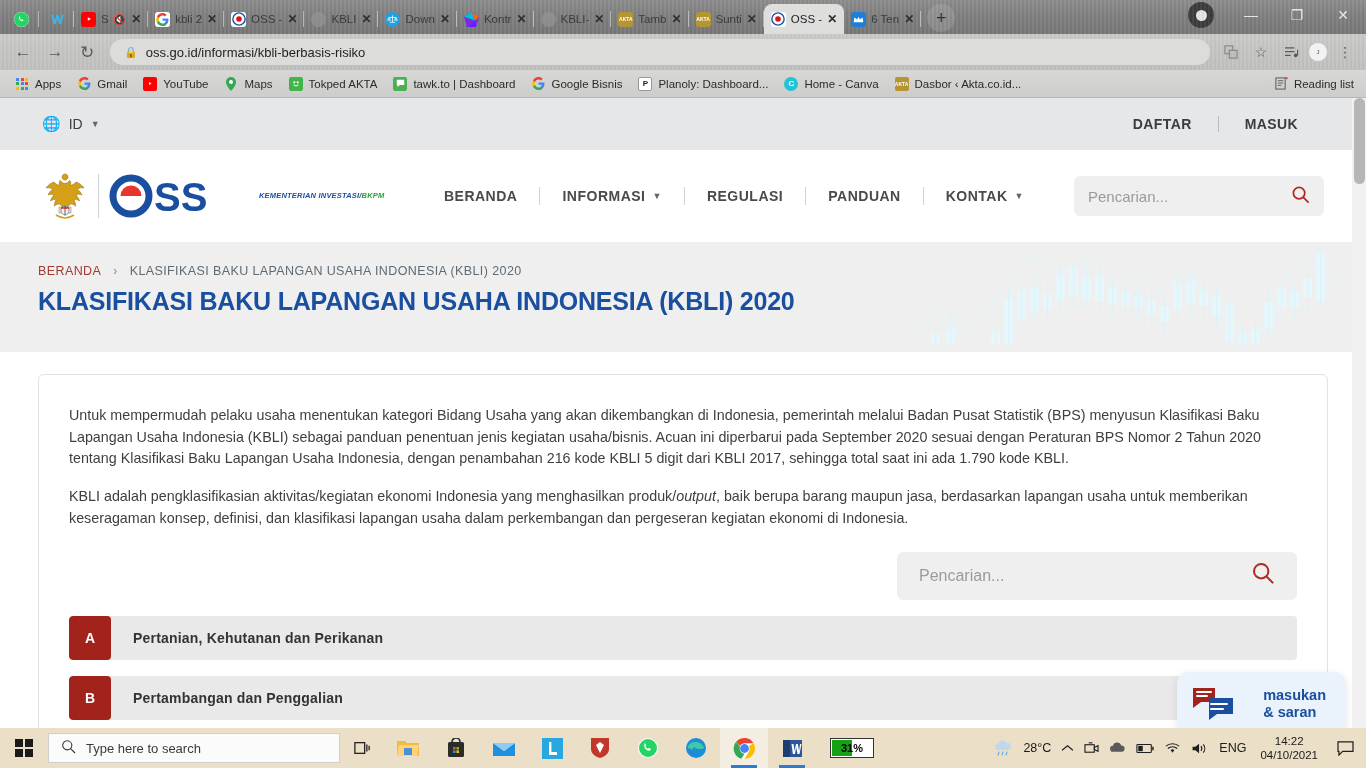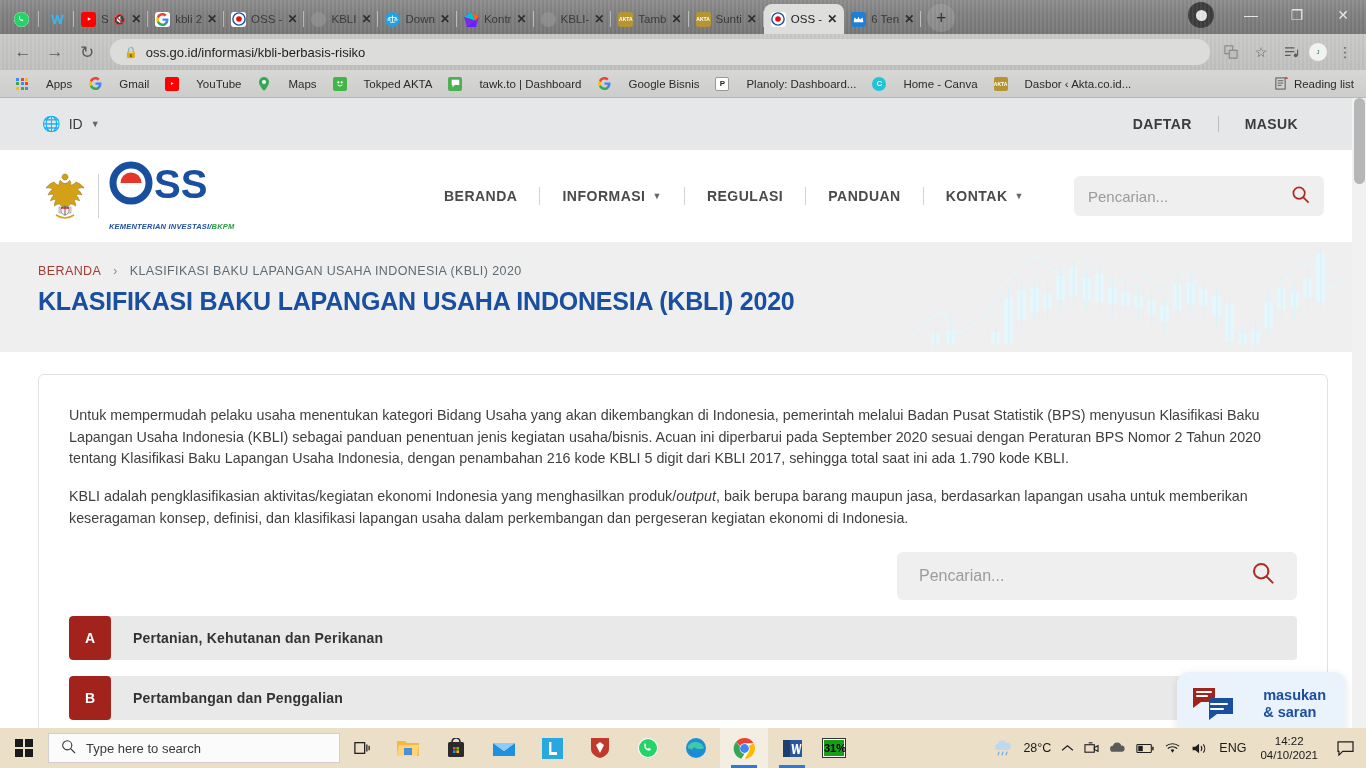--- a/index.html
+++ b/index.html
@@ -110,21 +110,21 @@
 
   .bookmarks {
     height: 28px;
     background: linear-gradient(180deg,#d7d7d6 0%,#cdcdcc 100%);
     display: flex; align-items: center; gap: 2px;
     padding: 0 8px;
     font-size: 11.5px; color: #2b2b2b;
     border-bottom: 1px solid #b6b6b5;
     position:relative;
   }
-  .bm { display:flex;align-items:center;gap:17px;padding:2px 7px;white-space:nowrap; }
+  .bm { display:flex;align-items:center;gap:6px;padding:2px 7px;white-space:nowrap; }
   .bm-ico { width:14px;height:14px;flex:0 0 14px;border-radius:2px;display:flex;align-items:center;justify-content:center;font-size:8px;font-weight:bold;color:#fff;overflow:hidden;}
   .bm-right{ margin-left:auto; display:flex;align-items:center;gap:6px;padding-right:4px;}
 
   
   .apps-grid{display:grid;grid-template-columns:repeat(3,3px);grid-template-rows:repeat(3,3px);gap:1.5px;}
   .apps-grid i{display:block;width:3px;height:3px;border-radius:.5px;}
 
   
   .page { height: 630px; background:#fff; position:relative; overflow:hidden; }
 
@@ -139,21 +139,21 @@
   .topright a { font-size:14px;font-weight:700;color:#3c3c3c;letter-spacing:.4px;padding:0 26px; }
   .topdiv { width:1px;height:16px;background:#b9bbbd; }
 
   .header {
     height: 92px; background:#fff;
     display:flex; align-items:center; padding: 0 42px;
   }
   .logo { display:flex; align-items:center; gap:10px; }
   .garuda { width:46px;height:50px; display:block; }
   .logo-div { width:1px;height:44px;background:#cfd3d8; }
-  .osslogo { display:flex;flex-direction:column; align-items:flex-start; }
+  .osslogo { display:flex;flex-direction:row; align-items:flex-start; }
   .oss-row { display:flex; align-items:center; }
   .kem { font-size:7.5px;font-weight:bold;font-style:italic;letter-spacing:.2px;color:#1d4fa3;margin-top:17px;}
   .kem b { color:#27a03f; }
 
   .nav { margin-left:auto; display:flex; align-items:center; }
   .nav a { font-size:14px; font-weight:700; color:#4a4a4a; letter-spacing:.5px; padding: 0 22px; display:flex;align-items:center;gap:7px; }
   .navdiv { width:1px;height:18px;background:#d3d3d3; }
   .searchbox {
     width: 250px; height:40px; background:#efefef; border-radius:6px;
     display:flex;align-items:center; padding: 0 14px; margin-left:28px;
@@ -235,21 +235,21 @@
     width: 292px;height:30px;background:#fbfbfb;border:1px solid #cfcfcf;
     display:flex;align-items:center;gap:10px;padding:0 12px;font-size:13px;color:#3a3a3a;
   }
   .taskview{width:44px;height:40px;display:flex;align-items:center;justify-content:center;}
   .tb-apps{display:flex;align-items:center;}
   .tb-app{width:48px;height:40px;display:flex;align-items:center;justify-content:center;position:relative;}
   .tb-app.active{background:rgba(255,255,255,.45);}
   .tb-app.active::after{content:"";position:absolute;left:11px;right:11px;bottom:0;height:3px;background:#2d7bd6;}
   .tb-app.open::after{content:"";position:absolute;left:11px;right:11px;bottom:0;height:3px;background:#2d7bd6;}
   .battbadge{
-    margin-left:6px;width:24px;height:20px;background:#fff;border:1px solid #333;
+    margin-left:14px;width:44px;height:20px;background:#fff;border:1px solid #333;
     display:flex;align-items:center;padding:1px;position:relative;
   }
   .battbadge .fill{position:absolute;left:1px;top:1px;bottom:1px;width:20px;background:#16a016;}
   .battbadge span{position:relative;z-index:2;width:100%;text-align:center;font-size:11px;font-weight:700;color:#000;}
   .tray{margin-left:auto;display:flex;align-items:center;gap:10px;padding-right:8px;}
   .tray-ico{display:flex;align-items:center;justify-content:center;color:#1f1f1f;}
   .temp{font-size:12.5px;color:#1a1a1a;}
   .clock{display:flex;flex-direction:column;align-items:center;line-height:1.25;font-size:11.5px;color:#1a1a1a;padding:0 4px;}
   .notif{width:26px;height:40px;display:flex;align-items:center;justify-content:center;}
 </style>

